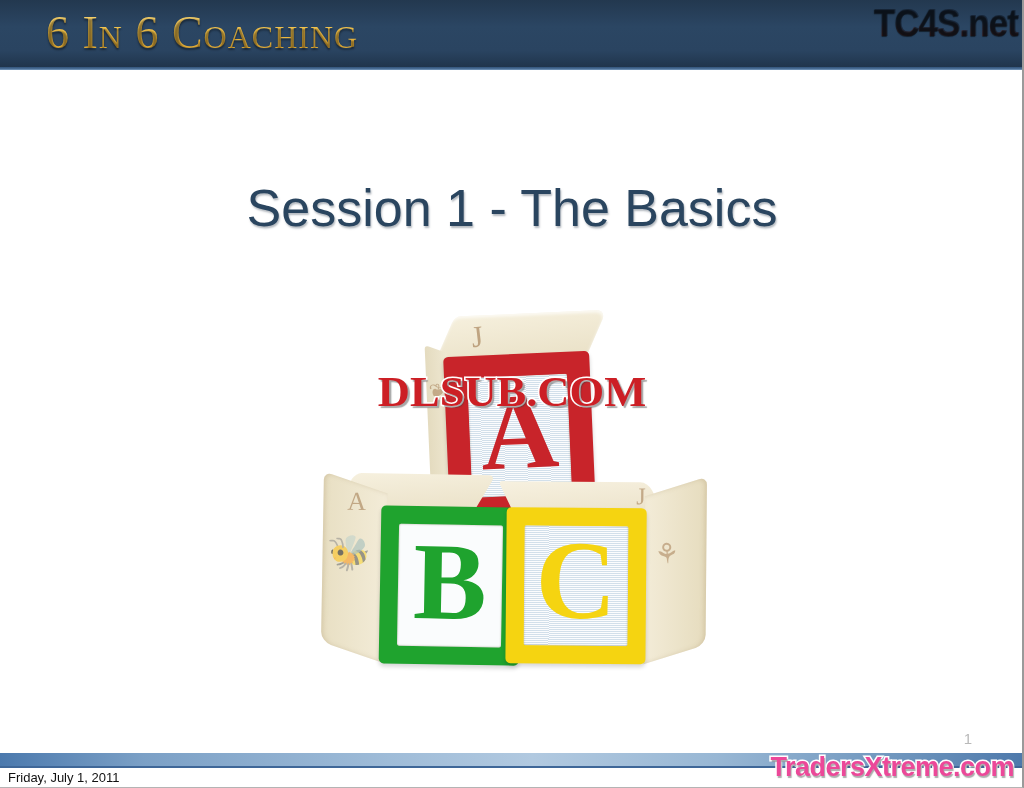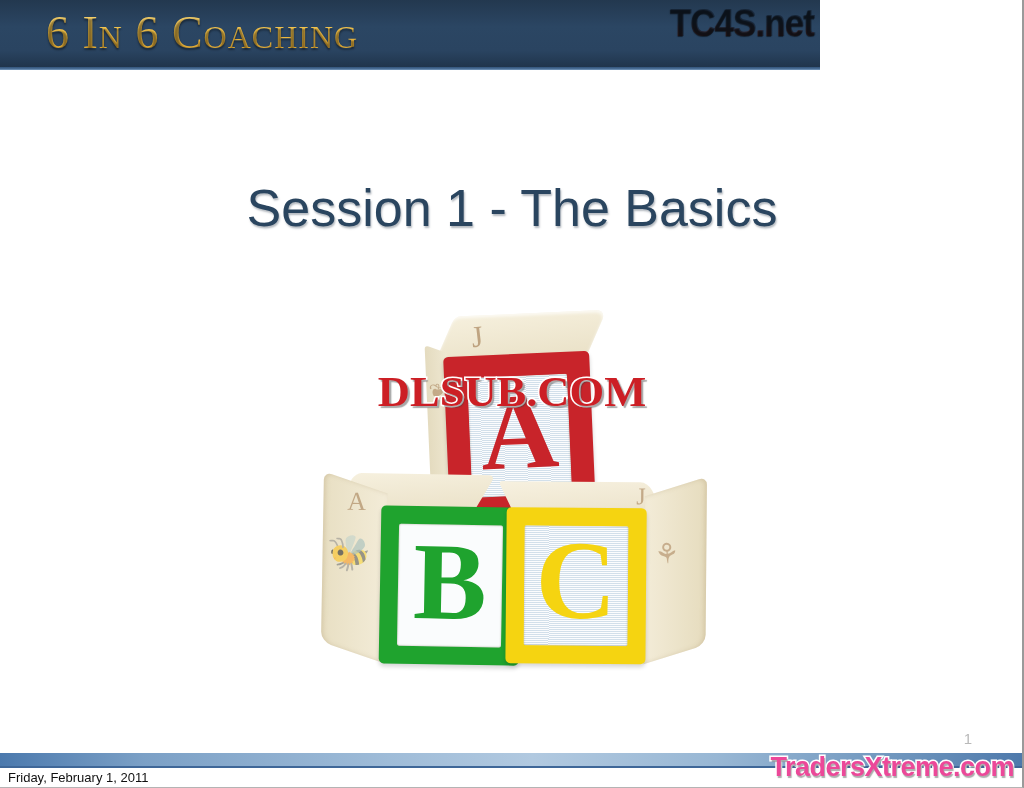--- a/index.html
+++ b/index.html
@@ -21,21 +21,21 @@
     overflow: hidden;
     box-sizing: border-box;
     border-right: 2px solid #9a9a9a;
     border-bottom: 1px solid #b4b4b4;
   }
 
   
   #header-bar {
     position: absolute;
     left: 0; top: 0;
-    width: 820px;
+    width: 1024px;
     height: 70px;
     background: linear-gradient(180deg, #23384f 0%, #2b4663 38%, #2a4461 72%, #1e3248 100%);
     overflow: hidden;
     text-align: right;
   }
   #header-bar::after {
     content: "";
     position: absolute;
     left: 0; bottom: 0;
     width: 100%;
@@ -429,16 +429,16 @@
       </div>
     </div>
 
   </div>
 
   <div id="watermark">DLSUB.COM</div>
 
   <div id="page-number">1</div>
 
   <div id="footer-bar"></div>
-  <div id="footer-date">Friday, February 1, 2011</div>
+  <div id="footer-date">Friday, July 1, 2011</div>
   <div id="footer-brand">TradersXtreme.com</div>
 
 </div>
 
 </body></html>

